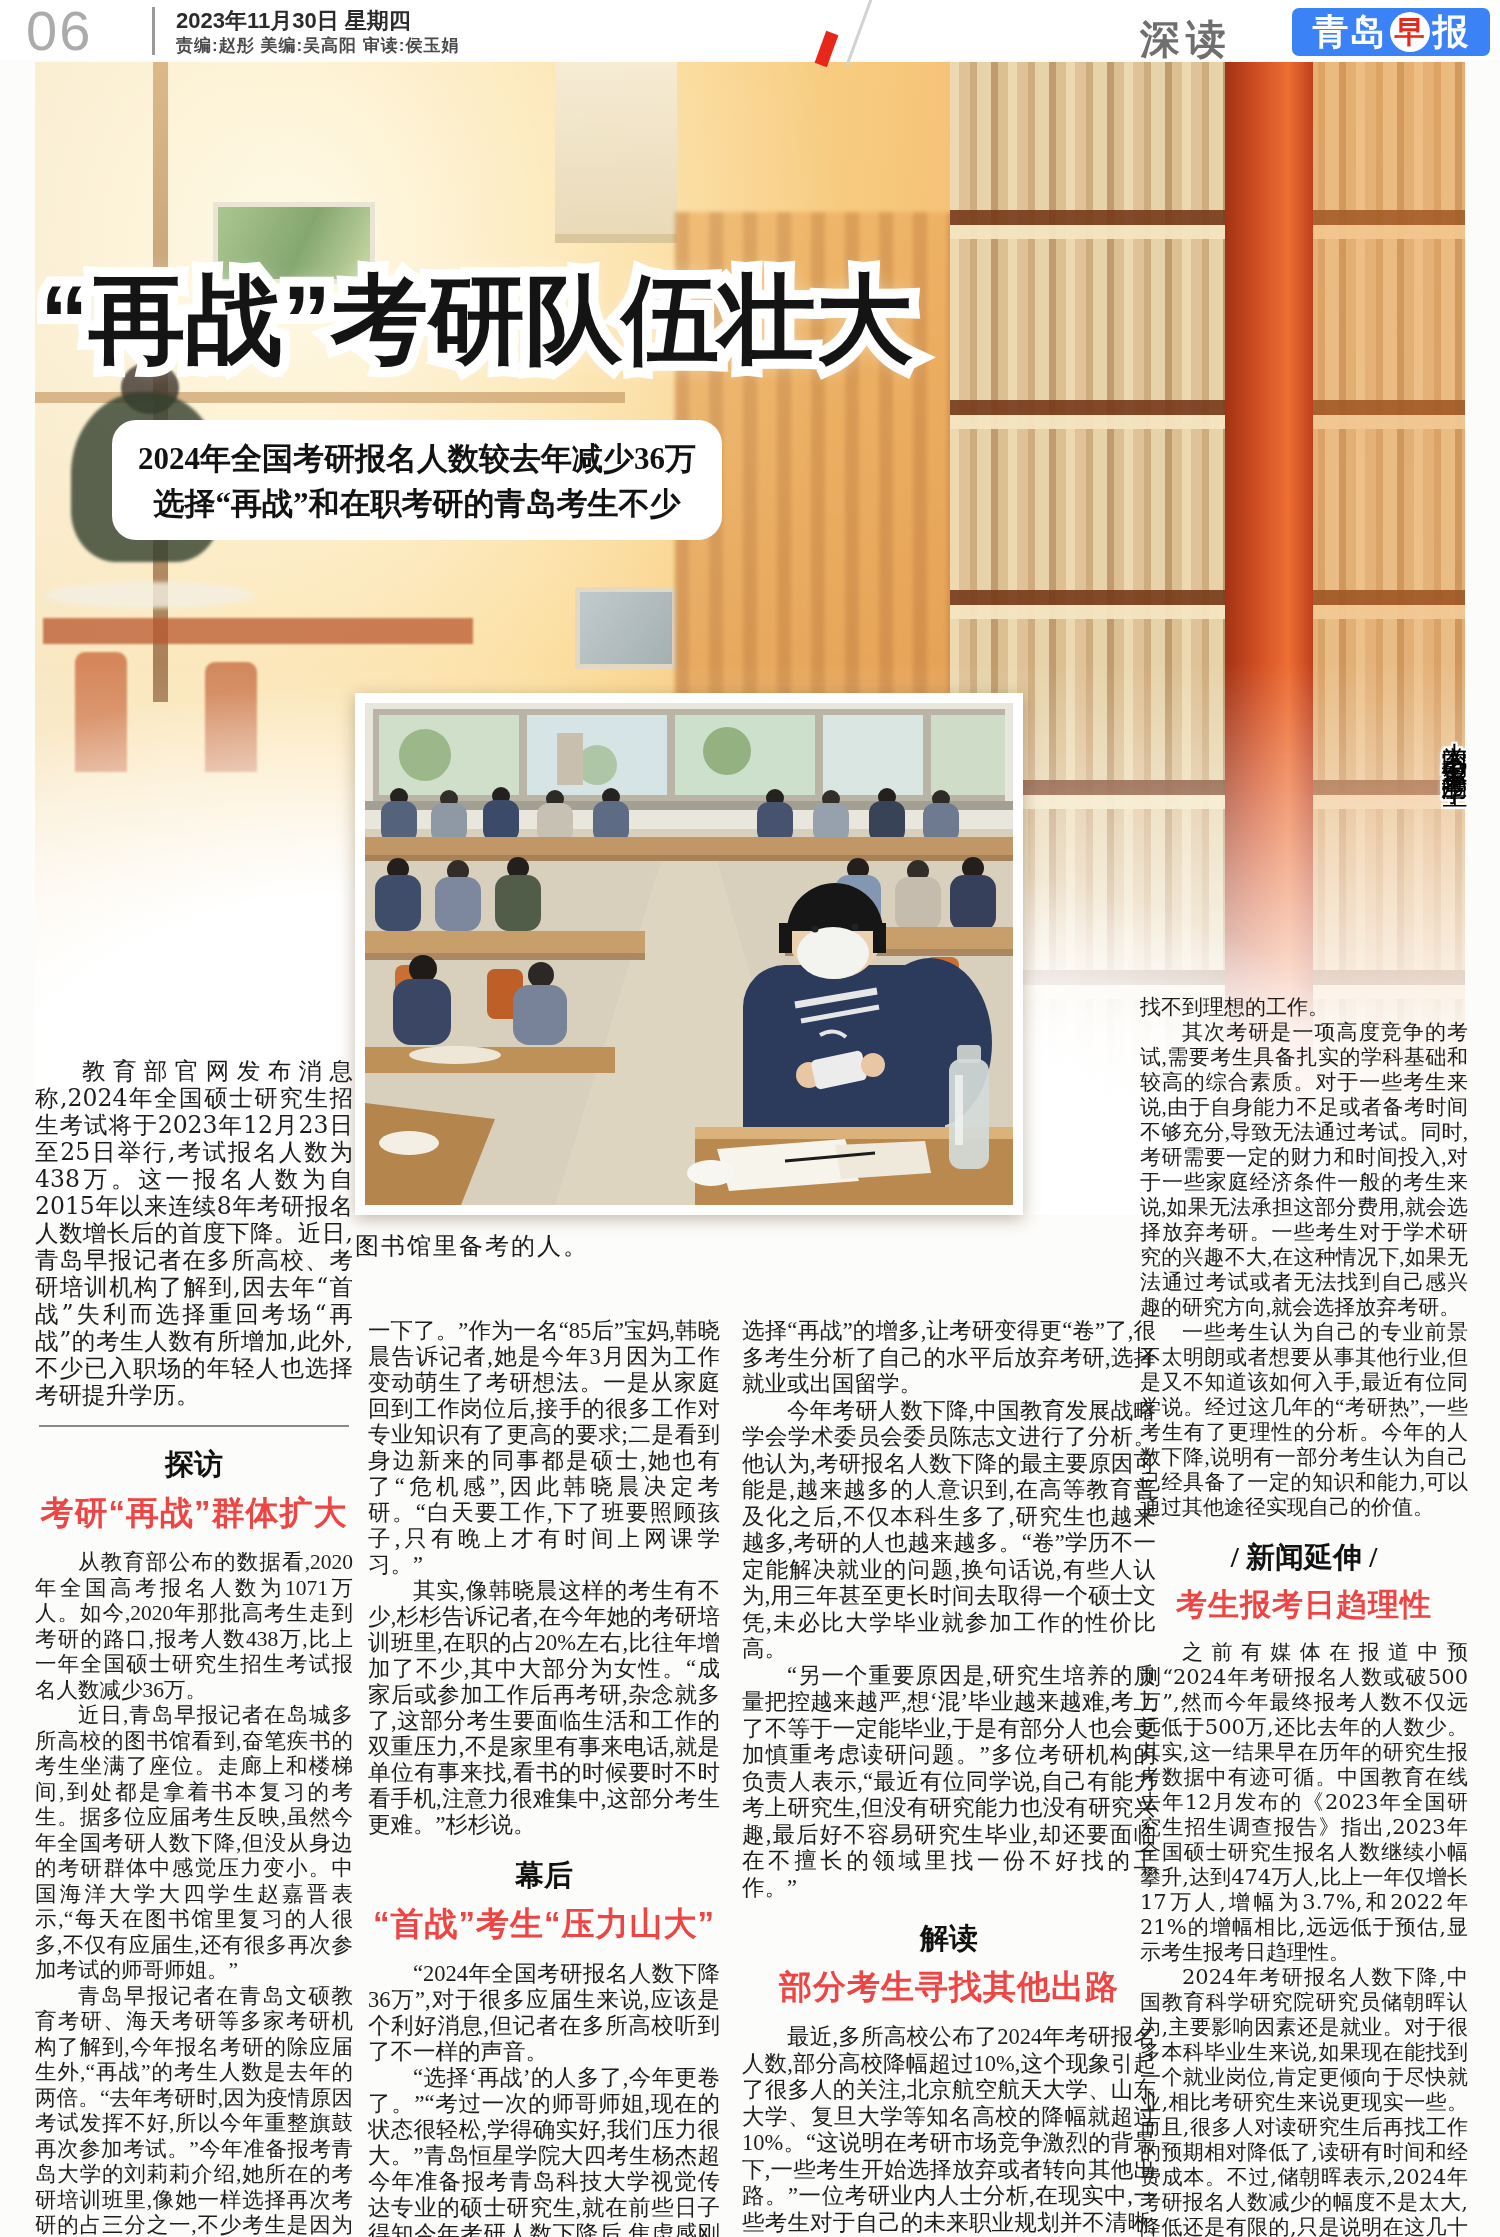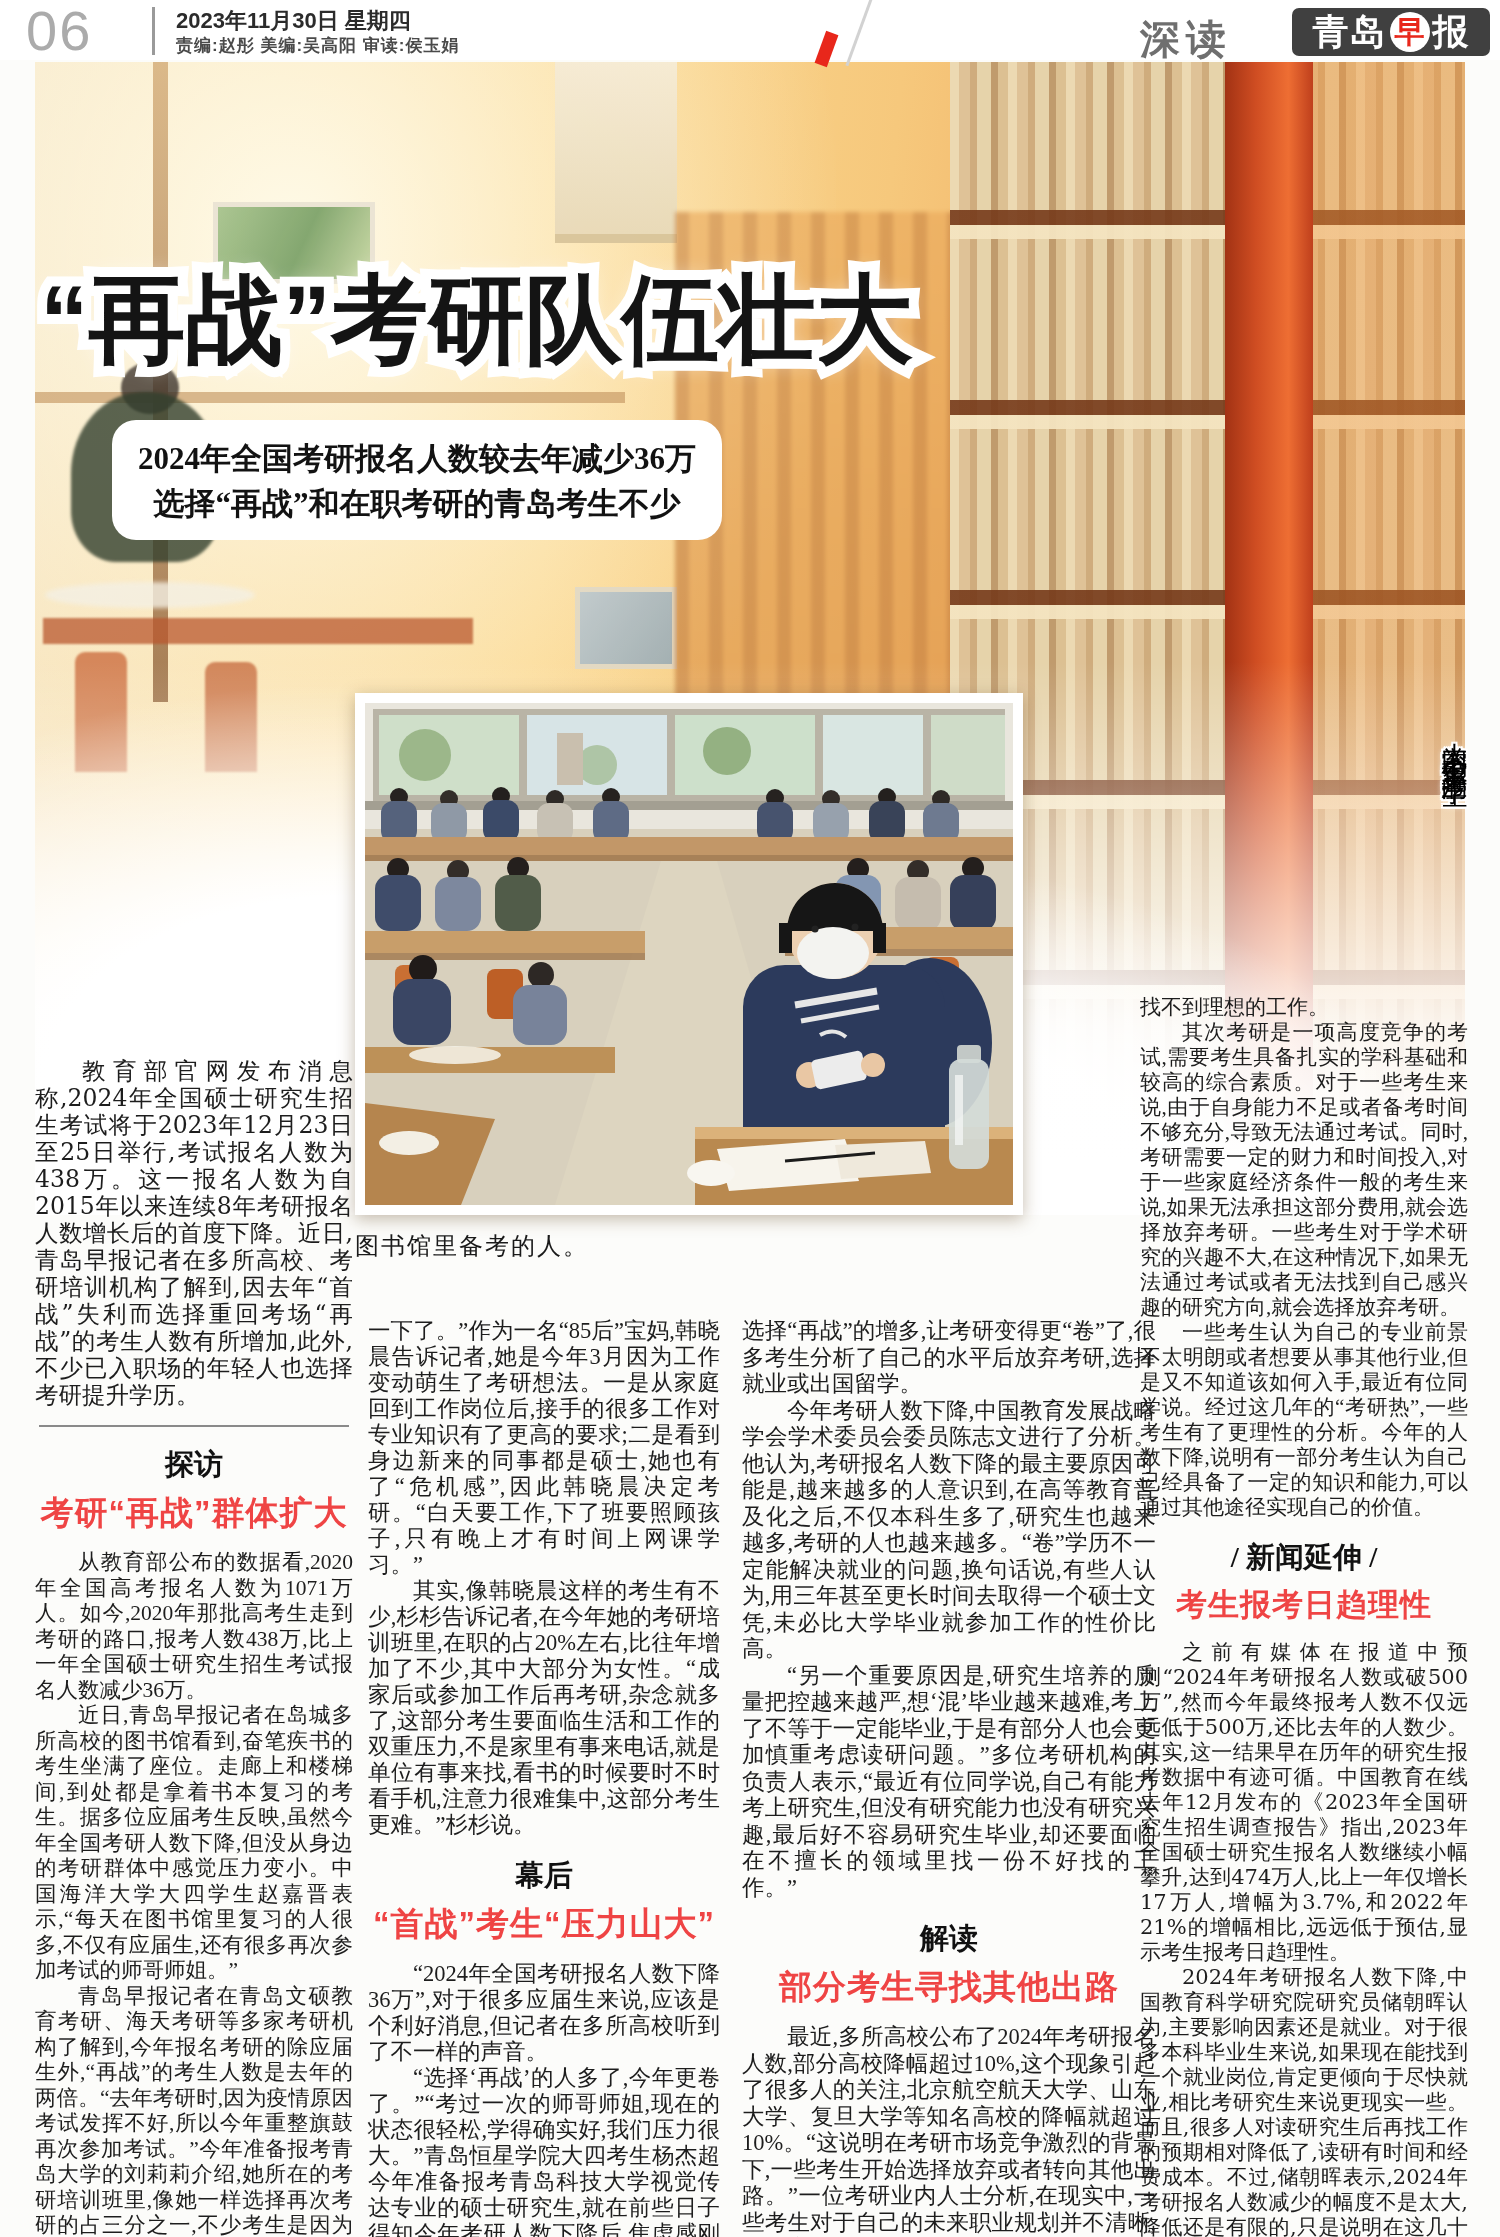--- a/index.html
+++ b/index.html
@@ -14,21 +14,21 @@
   .hd-date{position:absolute;left:176px;top:6px;font-family:"Liberation Sans",sans-serif;
            font-size:22px;font-weight:700;color:#2b2b2b;}
   .hd-editors{position:absolute;left:176px;top:34px;font-family:"Liberation Sans",sans-serif;
            font-size:17px;font-weight:600;color:#4a4a4a;letter-spacing:1px;}
   .hd-slash{position:absolute;left:858px;top:-6px;width:3px;height:74px;background:#d2d2d2;
             transform:rotate(20deg);}
   .hd-accent{position:absolute;left:820px;top:32px;width:13px;height:34px;background:#e8271b;
             transform:rotate(20deg);}
   .hd-section{position:absolute;left:1140px;top:12px;font-family:"Liberation Sans",sans-serif;
             font-size:40px;font-weight:600;color:#6f6f6f;letter-spacing:6px;text-align:right;}
-  .hd-logo{position:absolute;left:1292px;top:8px;width:198px;height:48px;background:#404040;
+  .hd-logo{position:absolute;left:1292px;top:8px;width:198px;height:48px;background:#3b82f6;
            border-radius:7px;display:flex;align-items:center;justify-content:center;gap:3px;}
   .hd-logo .lg-txt{font-family:"Liberation Sans",sans-serif;font-size:36px;font-weight:900;
            color:#fff;letter-spacing:1px;}
   .hd-logo .lg-circle{width:40px;height:40px;border-radius:50%;background:#fff;display:flex;
            align-items:center;justify-content:center;font-family:"Liberation Sans",sans-serif;
            font-size:30px;font-weight:900;color:#e8271b;}
 
   
   .photo{position:absolute;left:35px;top:62px;width:1430px;height:1153px;overflow:hidden;z-index:1;}
   .ph{position:absolute;}

